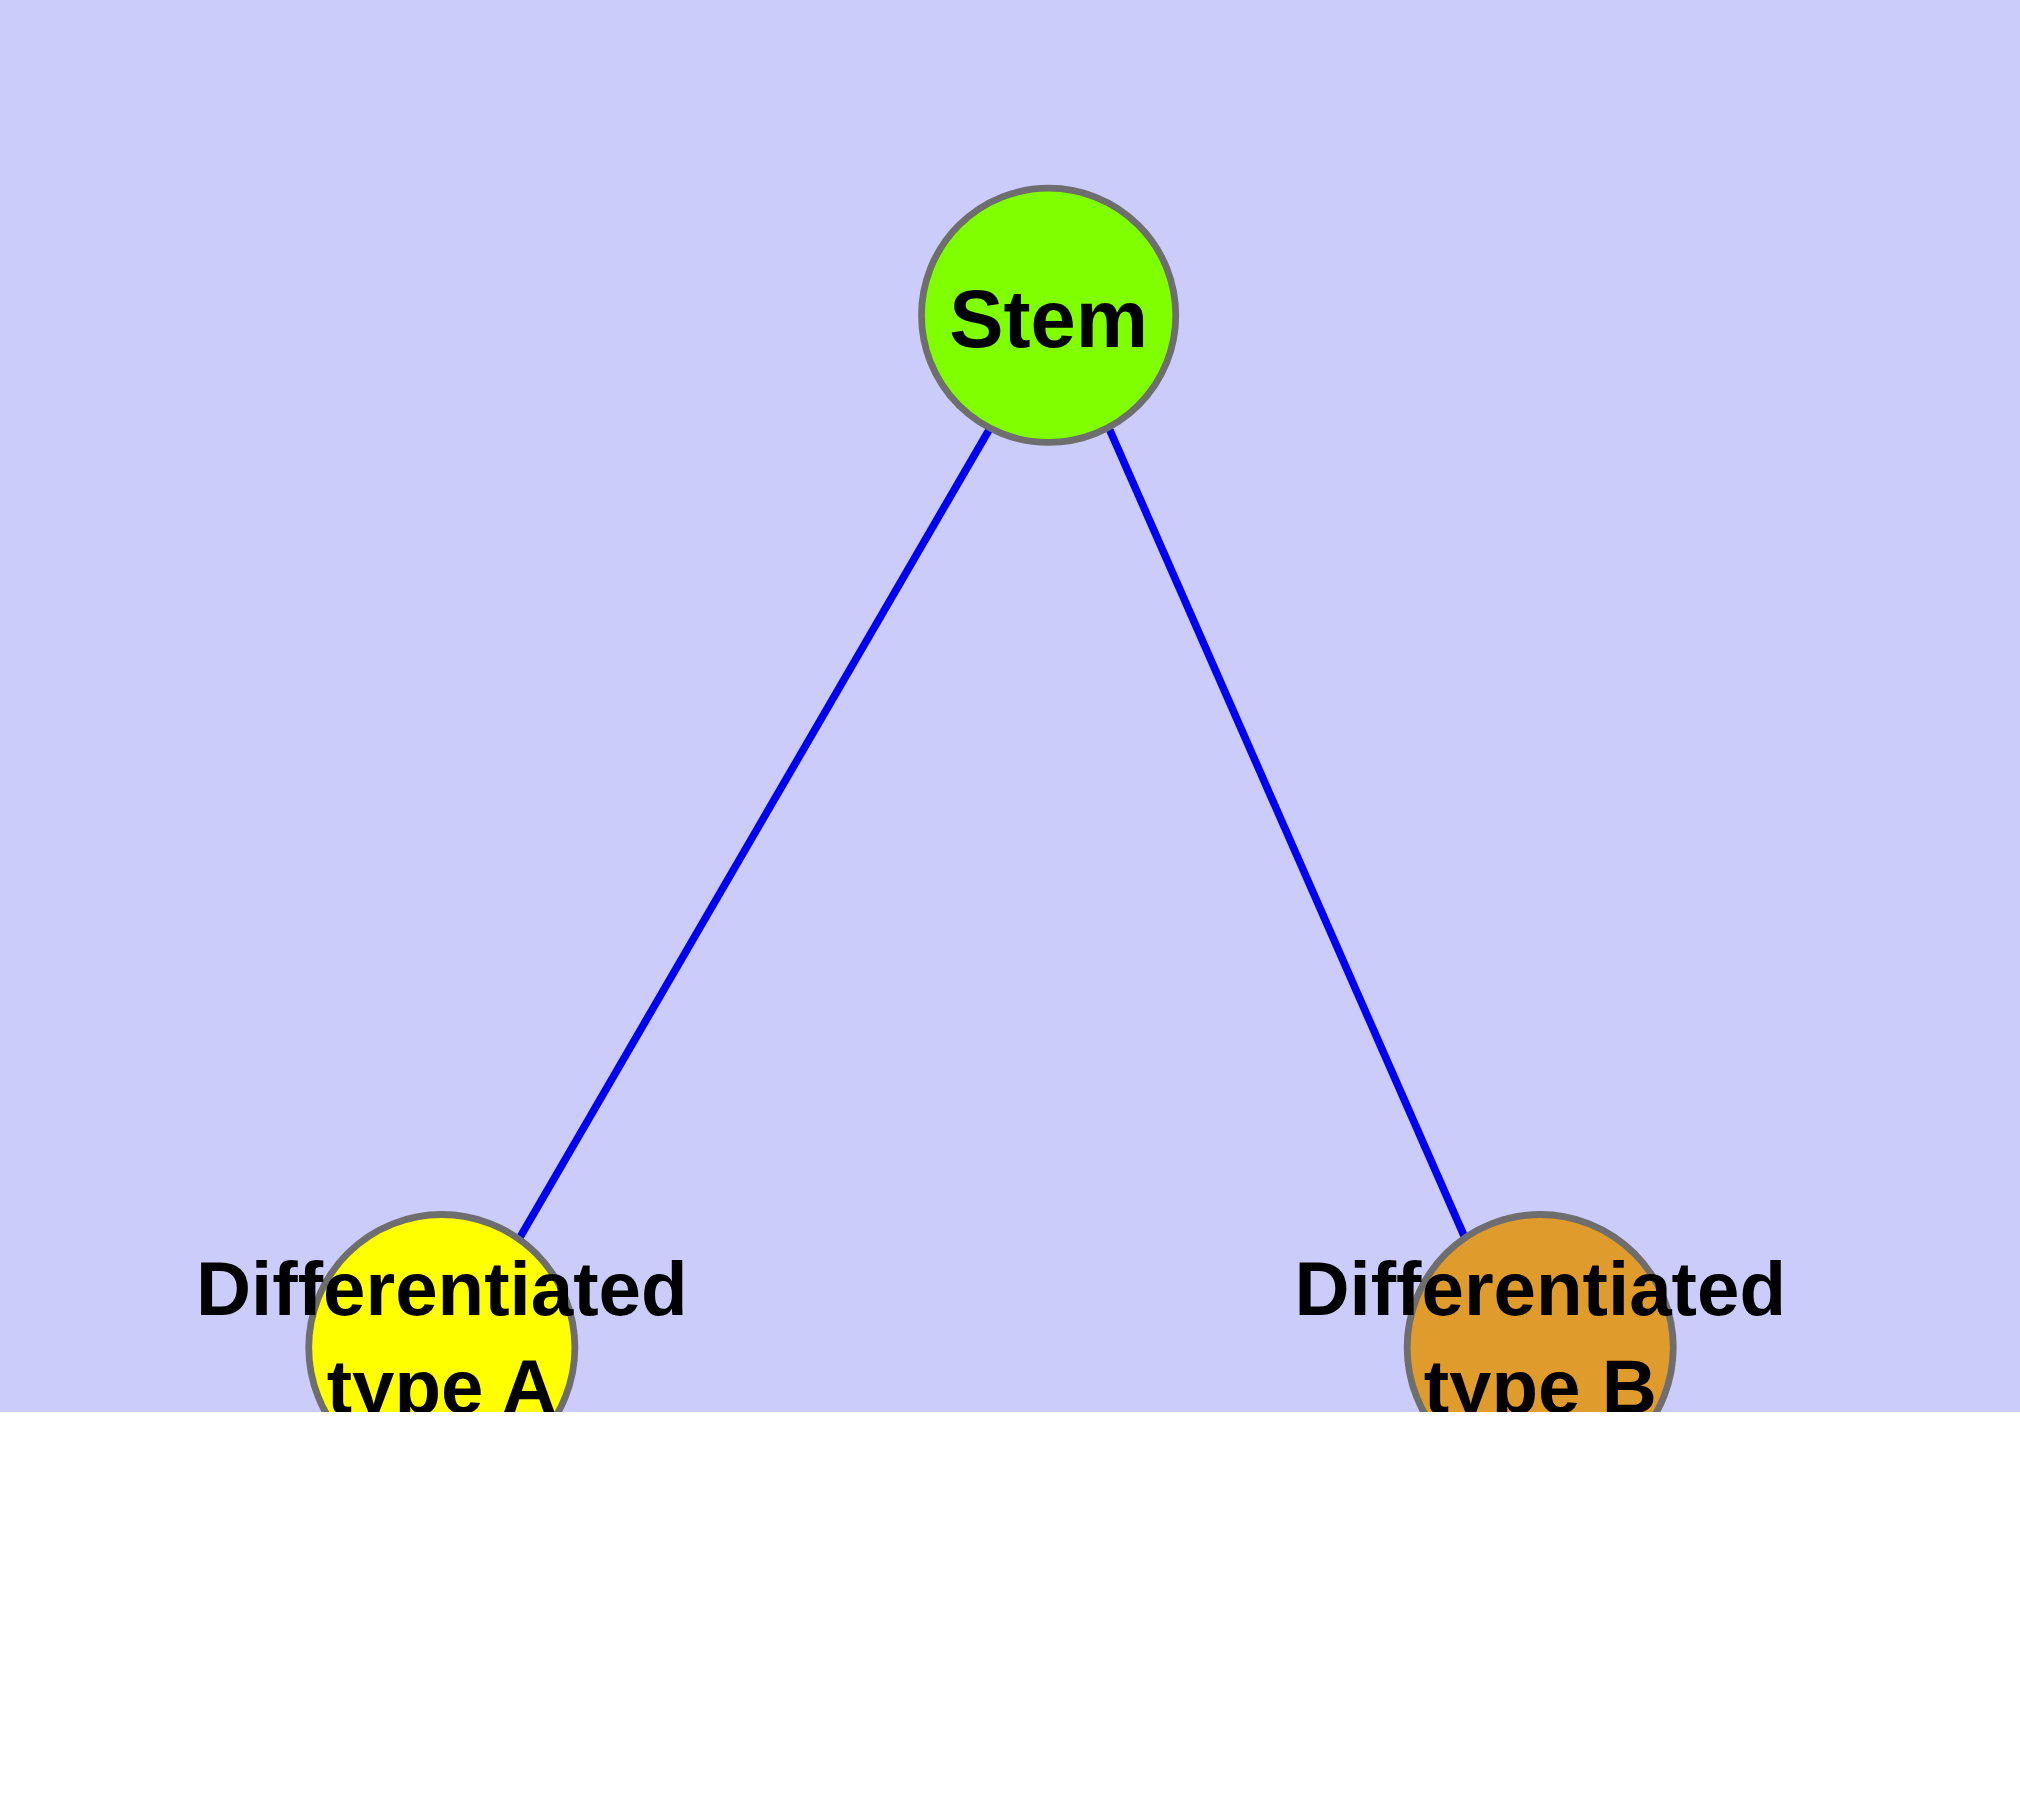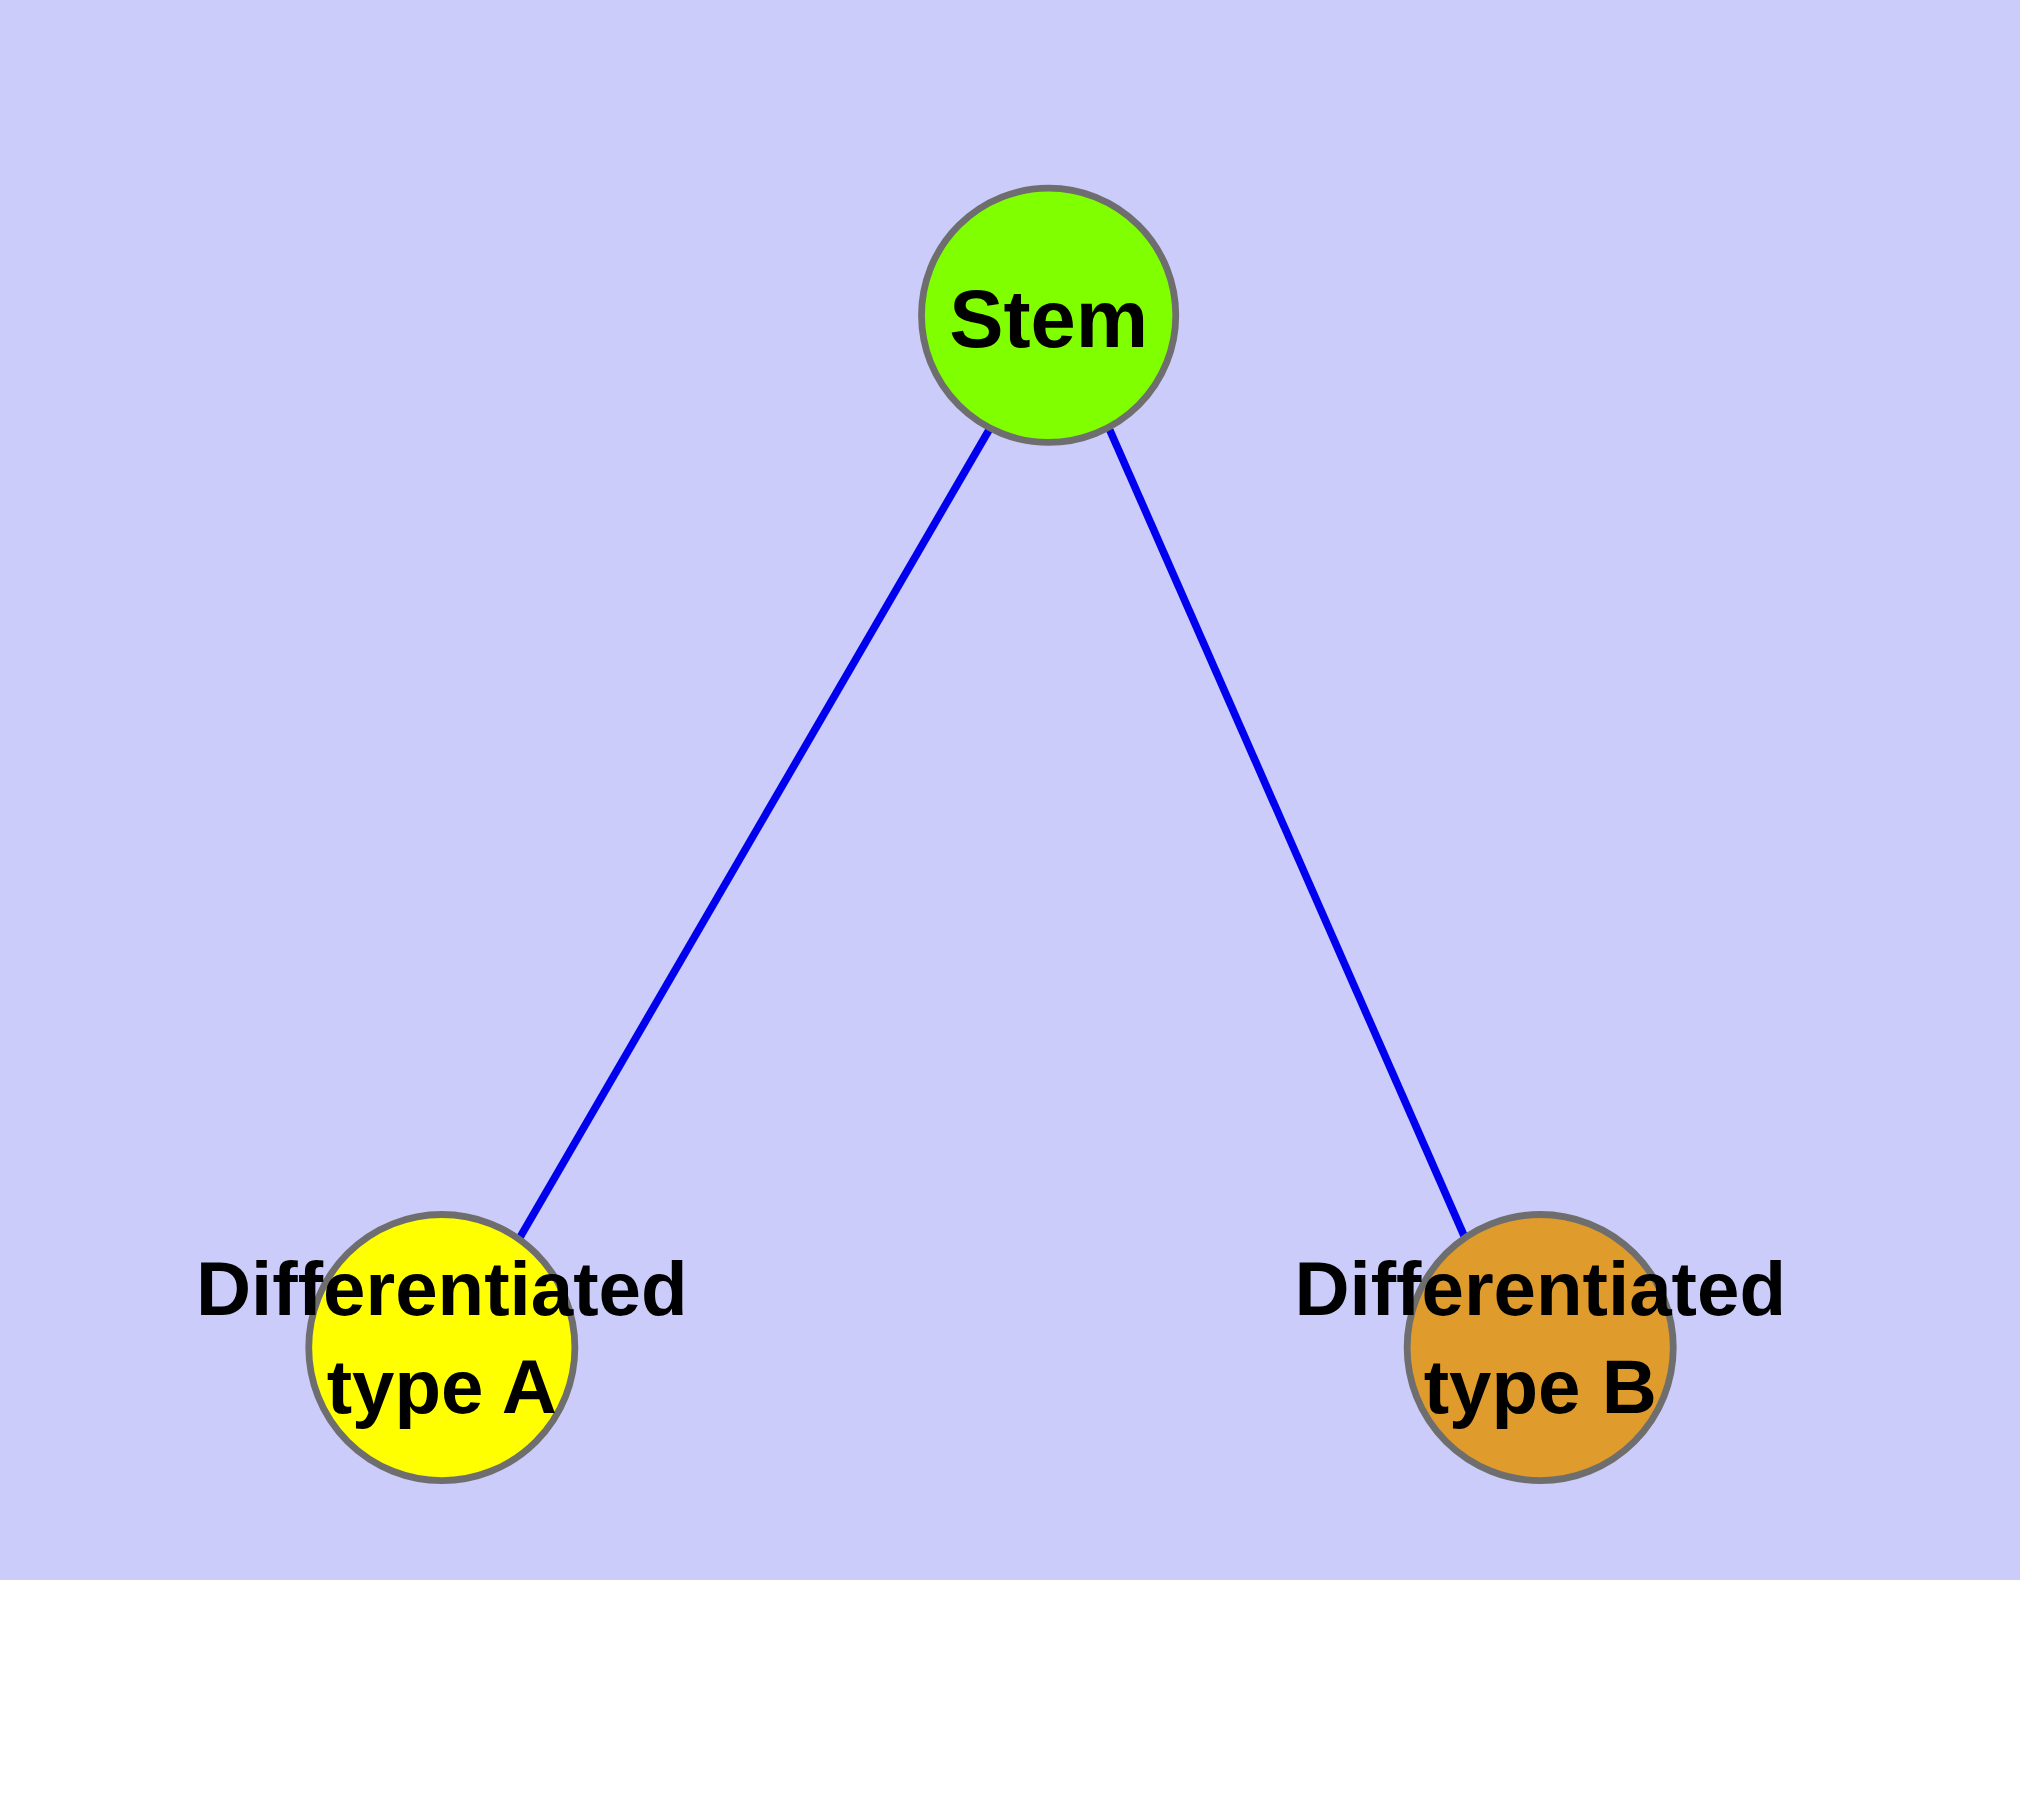--- a/index.html
+++ b/index.html
@@ -41,21 +41,21 @@
   .graph-edge {
     stroke: #0000ee;
     stroke-width: 9;
     stroke-linecap: butt;
     fill: none;
   }
 </style>
 </head>
 <body>
 
-<div id="stage" style="width: 2021px; height: 1580px; background: rgb(204, 204, 250);">
+<div id="stage" style="width: 2021px; height: 1412px; background: rgb(204, 204, 250);">
   <svg id="graph-svg" viewBox="0 0 2384 2138" xmlns="http://www.w3.org/2000/svg" style="width: 2021px; height: 1812px;">
 
     <rect x="0" y="0" width="2384" height="2138" fill="#ccccfa"></rect>
 
     <g>
       <line class="graph-edge" x1="1168" y1="505" x2="612" y2="1462" stroke="#0000ee" stroke-width="9"></line>
       <line class="graph-edge" x1="1309" y1="507" x2="1728" y2="1460" stroke="#0000ee" stroke-width="9"></line>
     </g>
 
     <g>

